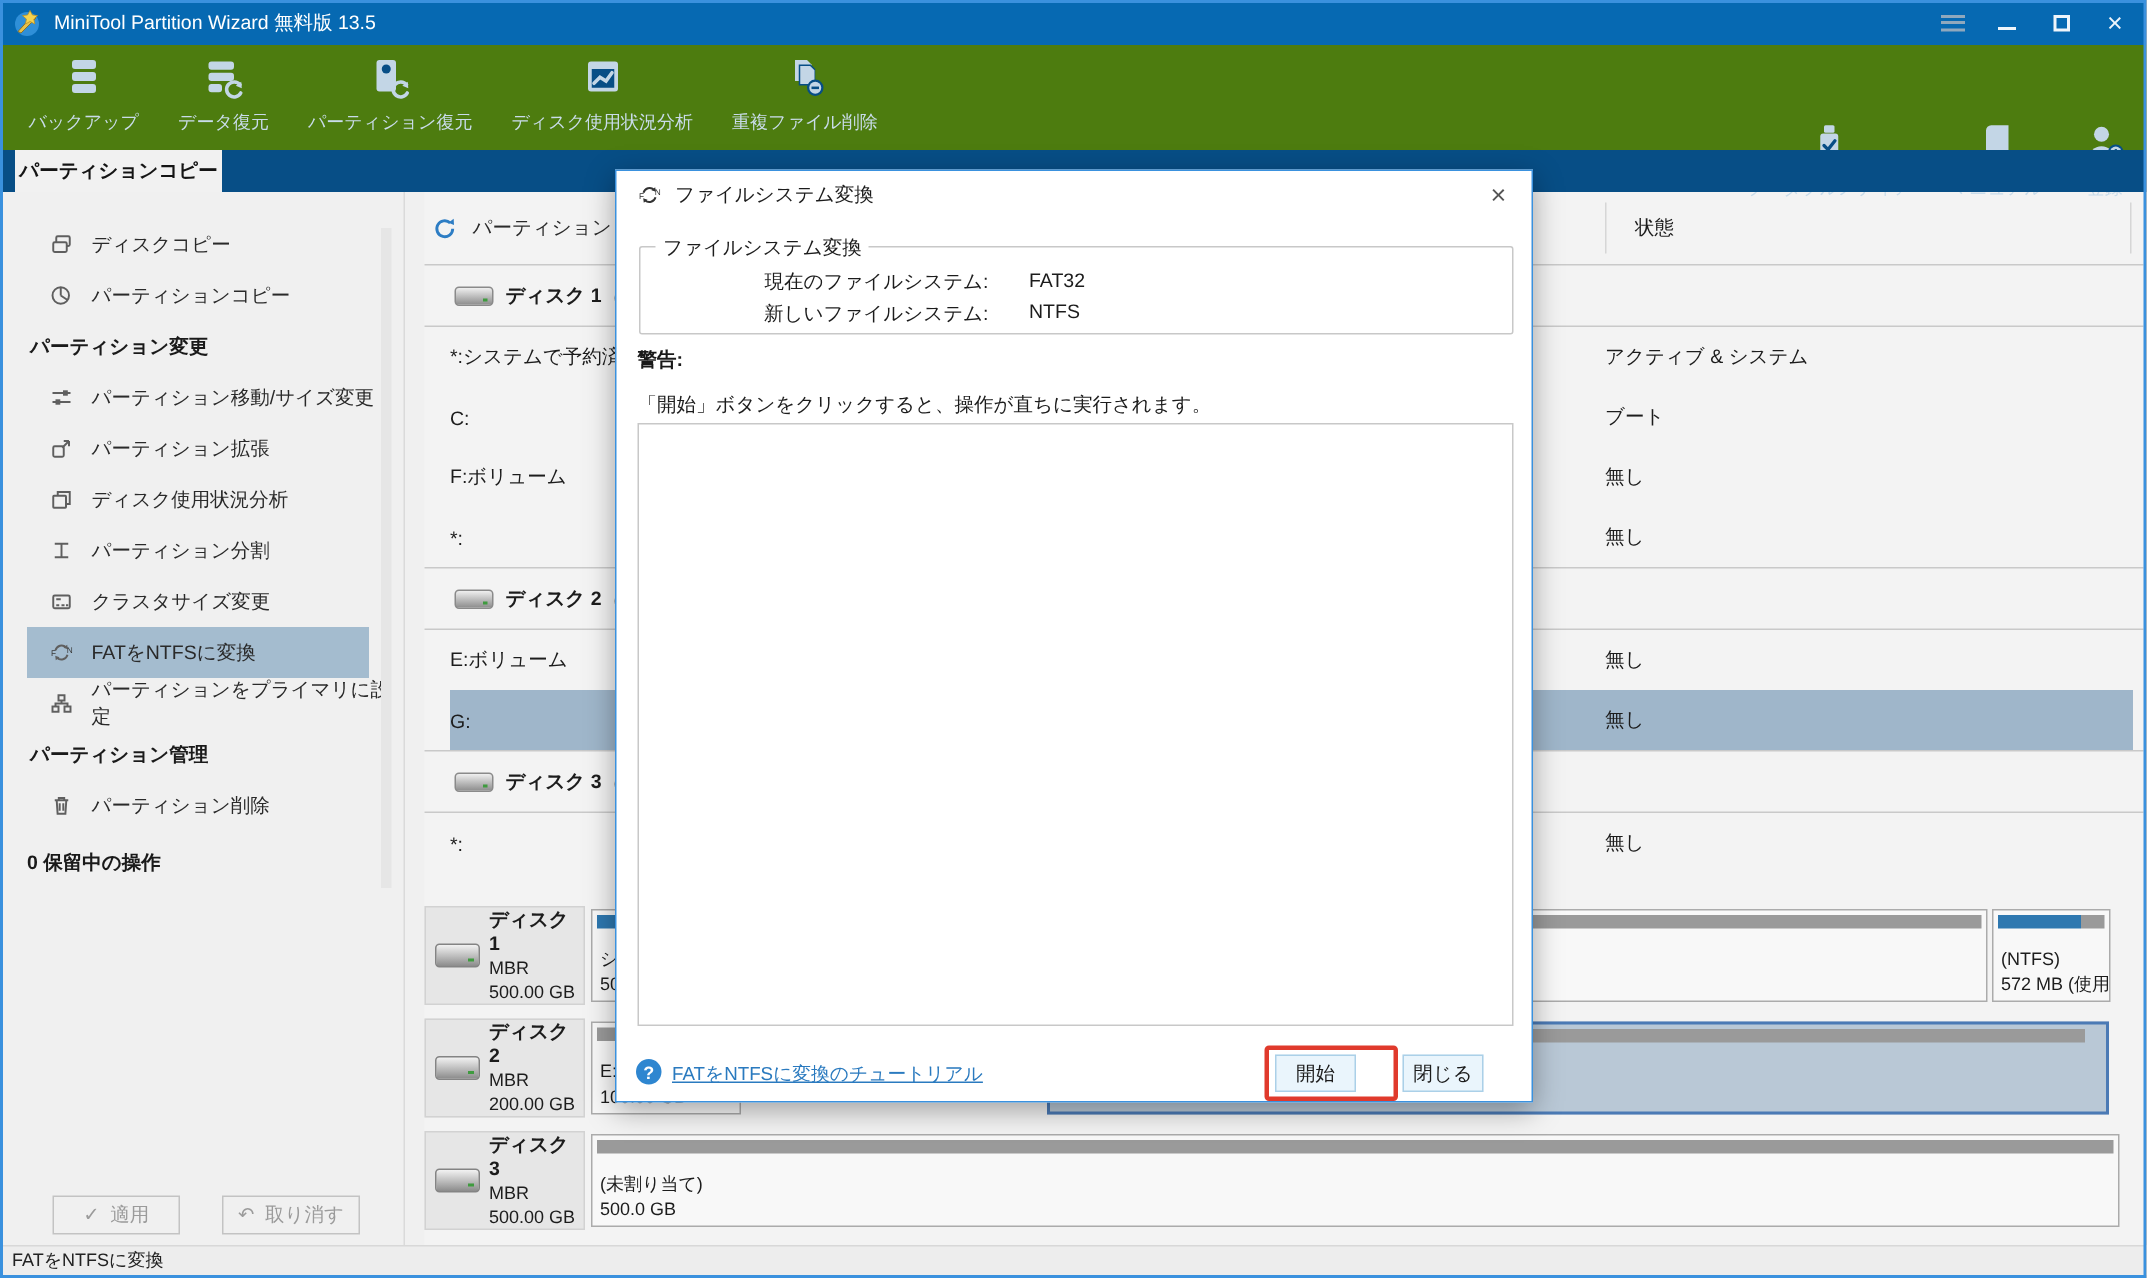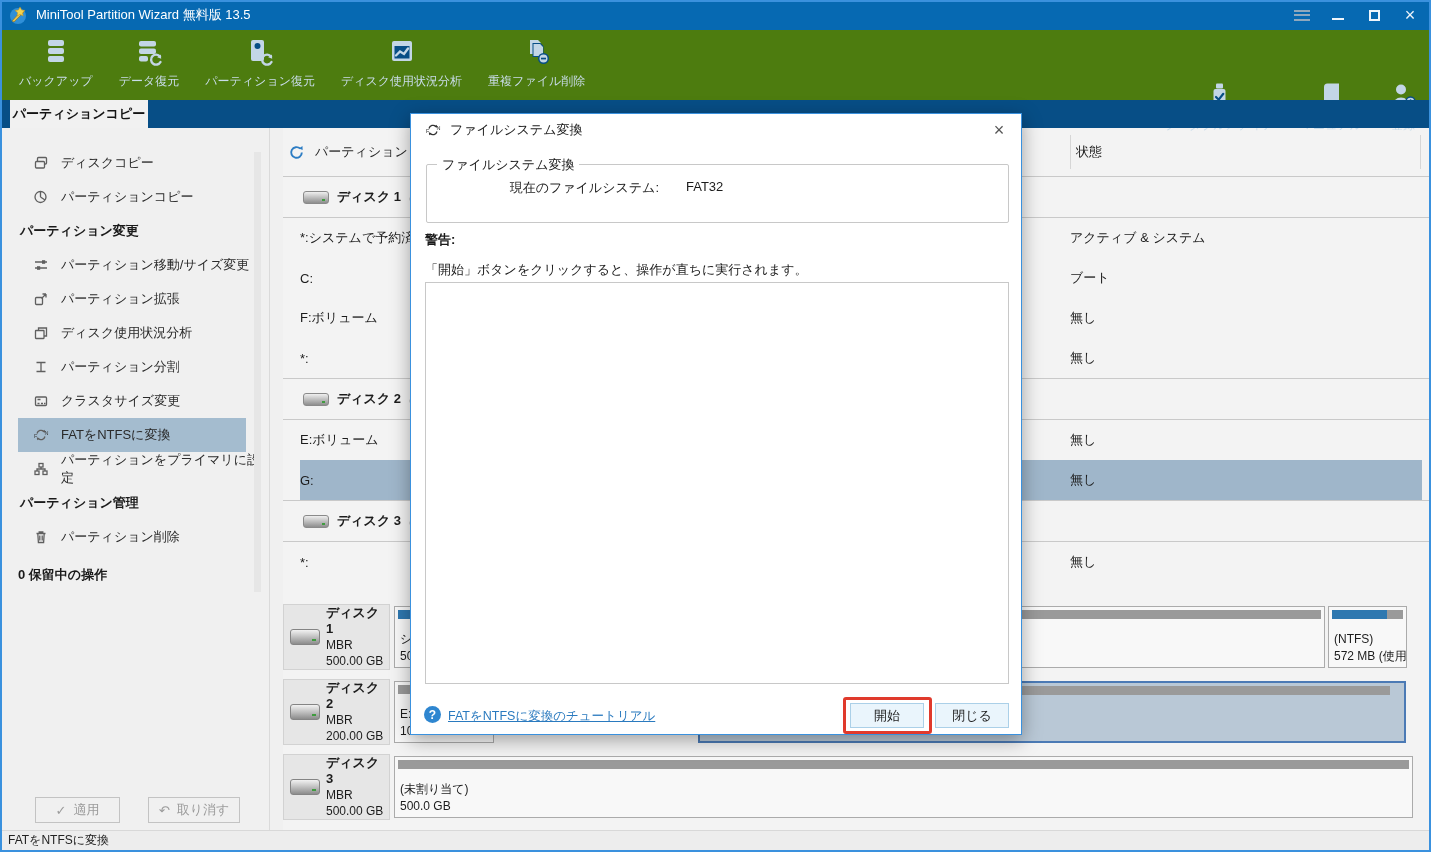--- a/index.html
+++ b/index.html
@@ -45,21 +45,21 @@
   .btn-apply { left:35px; top:669px; width:85px; }
   .btn-undo { left:148px; top:669px; width:92px; }
 
   
   .main { position:absolute; left:283px; top:128px; width:1146px; height:702px; background:#f3f3f3; z-index:1; }
   .trow { position:relative; display:flex; align-items:center; font-size:13px; color:#1c1c1c; }
   .trow .cname { padding-left:17px; display:flex; align-items:center; gap:8px; }
   .trow .cstatus { position:absolute; left:787px; }
   .thead { height:48px; }
   .thead .cname { padding-left:5px; gap:10px; color:#2a2a2a; }
-  .thead .cstatus { border-left:1px solid #d6d6d6; padding-left:5px; height:34px; display:flex; align-items:center; width:351px; border-right:1px solid #d6d6d6; }
+  .thead .cstatus { border-left:1px solid #d6d6d6; padding-left:19px; height:34px; display:flex; align-items:center; width:351px; border-right:1px solid #d6d6d6; }
   .drow { height:42px; border-top:1px solid #c9c9c9; border-bottom:1px solid #c9c9c9; }
   .drow .cname { padding-left:20px; }
   .drow b { font-weight:bold; }
   .prow { height:40px; }
   .prow.selected { background:linear-gradient(to right,transparent 17px,#9fb6ca 17px,#9fb6ca 99.4%,transparent 99.4%); }
   .disk-ico { width:26px; height:13px; background:linear-gradient(#efefef,#b9b9b9 55%,#8e8e8e); border:1px solid #8a8a8a; border-radius:3px; position:relative; }
   .disk-ico::after { content:""; position:absolute; right:3px; bottom:2px; width:3px; height:2px; background:#3f9b3f; }
 
   
   .dm-row { position:absolute; left:0; height:66px; display:flex; }
@@ -84,21 +84,21 @@
   .groupbox { position:absolute; left:15px; top:50px; width:583px; height:59px; border:1px solid #c8c8c8; border-radius:2px; }
   .gb-legend { position:absolute; left:10px; top:-9px; background:#fff; padding:0 5px; font-size:13px; color:#1c1c1c; }
   .gb-row { position:absolute; left:0; width:100%; display:flex; font-size:13px; color:#1c1c1c; }
   .gb-row .gl { width:232px; text-align:right; }
   .gb-row .gv { margin-left:27px; }
   .warn-label { position:absolute; left:14px; top:117px; font-size:13px; font-weight:bold; color:#1a1a1a; }
   .warn-text { position:absolute; left:14px; top:147px; font-size:13px; color:#1c1c1c; }
   .bigbox { position:absolute; left:14px; top:168px; width:584px; height:402px; background:#fff; border:1px solid #c8c8c8; }
   .help-ico { position:absolute; left:13px; top:592px; width:17px; height:17px; border-radius:50%; background:#2e86d0; color:#fff; font-size:12px; font-weight:bold; display:flex; align-items:center; justify-content:center; }
   .tut-link { position:absolute; left:37px; top:594px; font-size:12.5px; color:#2a7abf; text-decoration:underline; cursor:pointer; }
-  .dlg-btn { position:absolute; top:589px; width:74px; height:25px; background:#eaf5fc; border:1px solid #abd0e8; font-size:13px; color:#1c1c1c; display:flex; align-items:center; justify-content:center; cursor:pointer; }
+  .dlg-btn { position:absolute; top:589px; width:54px; height:25px; background:#eaf5fc; border:1px solid #abd0e8; font-size:13px; color:#1c1c1c; display:flex; align-items:center; justify-content:center; cursor:pointer; }
   .btn-start { left:439px; }
   .btn-close { left:524px; }
   .red-box { position:absolute; left:432px; top:583px; width:89px; height:37px; border:3px solid #e03a2c; border-radius:3px; pointer-events:none; }
 
   svg .tb-fill { fill:#c3d6e6; }
   svg .tb-stroke { stroke:#c3d6e6; fill:none; stroke-width:2.4; stroke-linecap:round; }
   svg .dk { fill:#074e86; }
   svg .sd { stroke:#5f5f5f; fill:none; stroke-width:1.3; }
   svg .sdf { fill:#5f5f5f; }
 </style>
@@ -460,20 +460,24 @@
     <div class="dlg-close">
         <span>×</span>
       </div>
 
     <div class="groupbox">
       <span class="gb-legend">ファイルシステム変換</span>
       <div class="gb-row" style="top:14px">
         <span class="gl">現在のファイルシステム:</span>
         <span class="gv">FAT32</span>
       </div>
+      <div class="gb-row" style="top:35px">
+        <span class="gl">新しいファイルシステム:</span>
+        <span class="gv">NTFS</span>
+      </div>
     </div>
 
     <div class="warn-label">警告:</div>
     <div class="warn-text">「開始」ボタンをクリックすると、操作が直ちに実行されます。</div>
     <div class="bigbox"></div>
 
     <div class="help-ico">
         <span>?</span>
       </div>
     <a class="tut-link">FATをNTFSに変換のチュートリアル</a>

